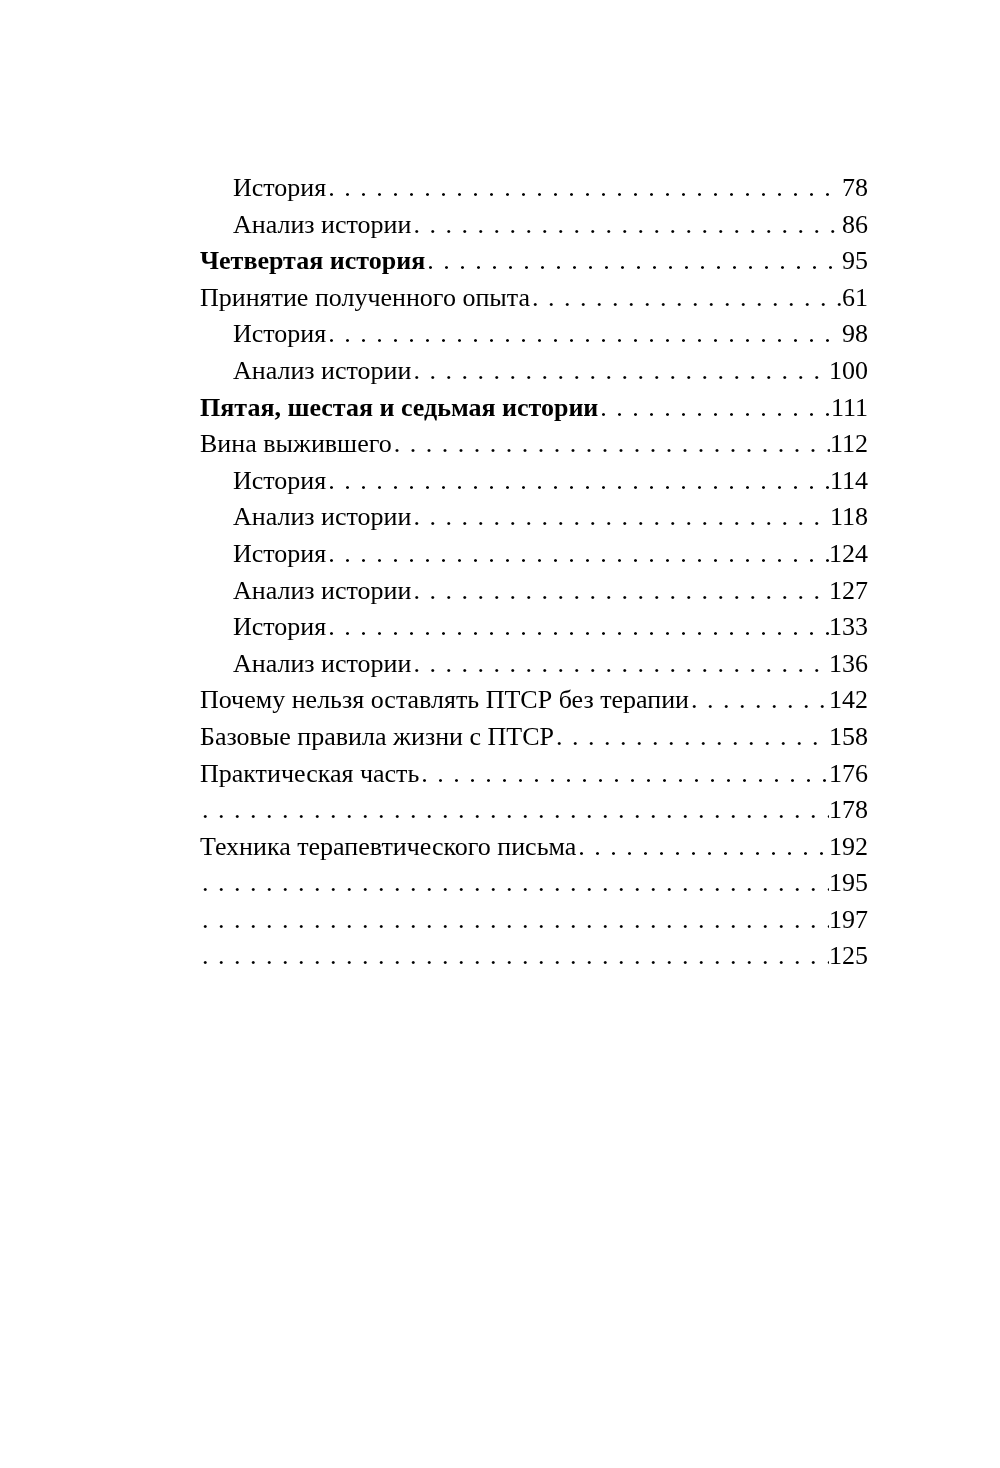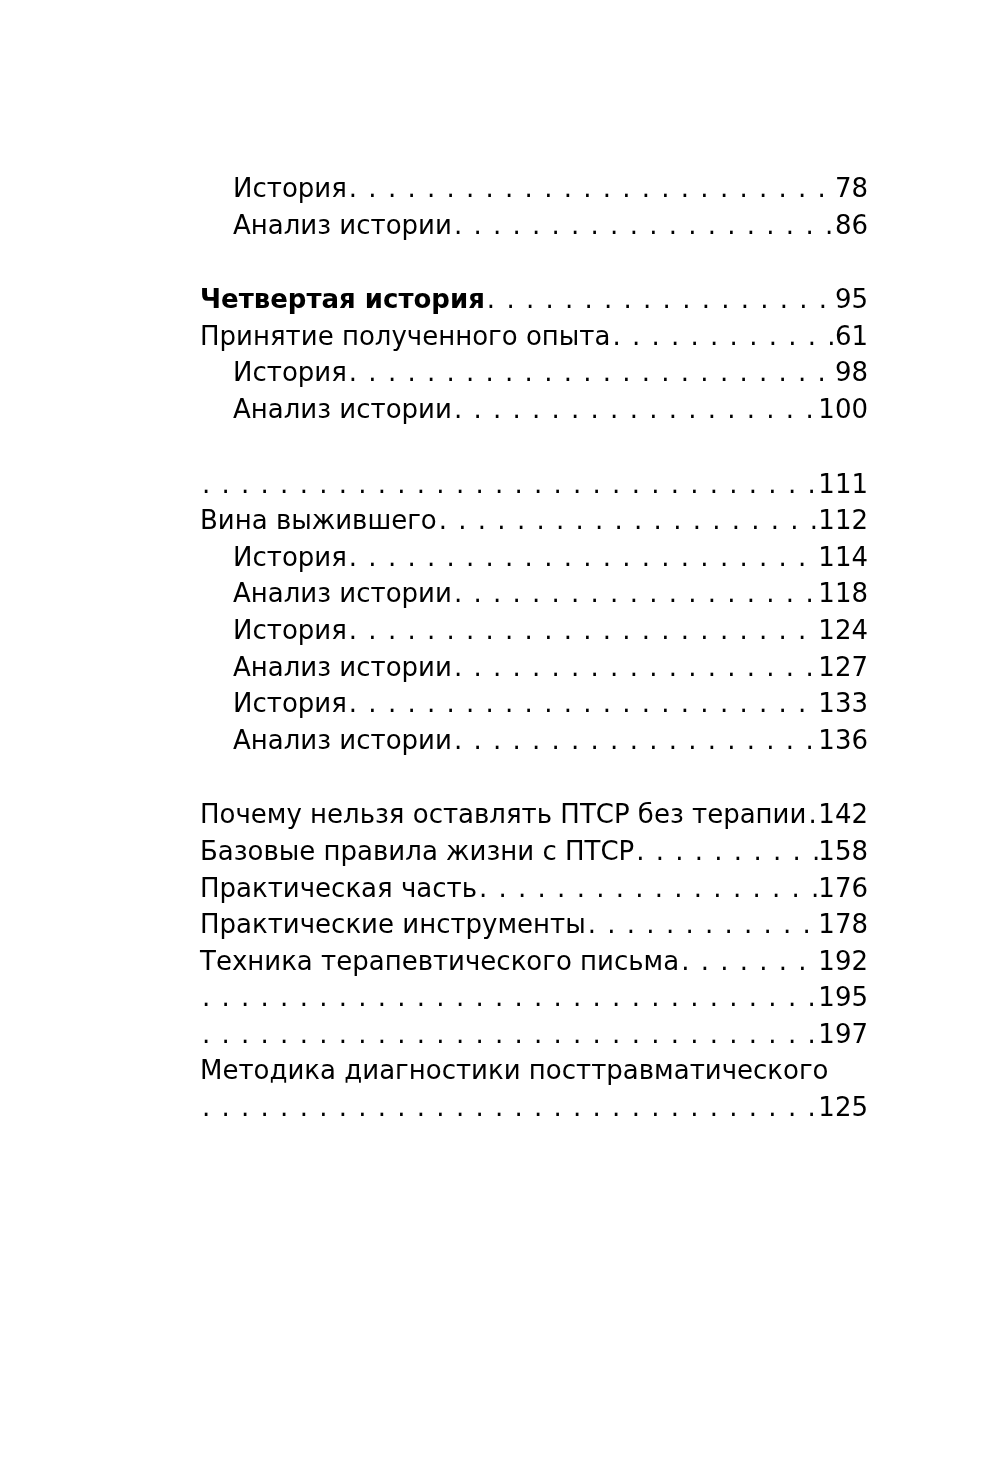--- a/index.html
+++ b/index.html
@@ -20,26 +20,26 @@
     top: 170px;
     left: 200px;
     width: 668px;
     font-size: 26px;
     line-height: 36.6px;
   }
   .toc-group {
     margin: 0;
   }
   .toc-group + .toc-group {
-    margin-top: 38px;
   }
   .row {
     display: flex;
     align-items: baseline;
     white-space: nowrap;
+    font-family: Liberation Serif, serif;
   }
   .row.level1 {
     padding-left: 33px;
   }
   .row.bold .title {
     font-weight: bold;
   }
   .title {
     flex: 0 0 auto;
   }
@@ -93,20 +93,21 @@
           <span class="pagenum">98</span>
         </div>
         <div class="row level1">
           <span class="title">Анализ истории</span>
           <span class="leader">. . . . . . . . . . . . . . . . . . . . . . . . . . . . . . . . . . . . . . . . . . . . . . . . . . . . . . . . . . . . . . . . . . . . . . . . . . . . . . . . . . . . . . . . . . . . . . . . . . . . . . . . . . . . . . . . . . . . . . . .</span>
           <span class="pagenum">100</span>
         </div>
       </div>
       <div class="toc-group">
         <div class="row level0 bold">
+          <span class="title">Пятая, шестая и седьмая истории</span>
           <span class="leader">. . . . . . . . . . . . . . . . . . . . . . . . . . . . . . . . . . . . . . . . . . . . . . . . . . . . . . . . . . . . . . . . . . . . . . . . . . . . . . . . . . . . . . . . . . . . . . . . . . . . . . . . . . . . . . . . . . . . . . . .</span>
           <span class="pagenum">111</span>
         </div>
         <div class="row level0">
           <span class="title">Вина выжившего</span>
           <span class="leader">. . . . . . . . . . . . . . . . . . . . . . . . . . . . . . . . . . . . . . . . . . . . . . . . . . . . . . . . . . . . . . . . . . . . . . . . . . . . . . . . . . . . . . . . . . . . . . . . . . . . . . . . . . . . . . . . . . . . . . . .</span>
           <span class="pagenum">112</span>
         </div>
         <div class="row level1">
           <span class="title">История</span>
@@ -149,39 +150,35 @@
           <span class="title">Базовые правила жизни с ПТСР</span>
           <span class="leader">. . . . . . . . . . . . . . . . . . . . . . . . . . . . . . . . . . . . . . . . . . . . . . . . . . . . . . . . . . . . . . . . . . . . . . . . . . . . . . . . . . . . . . . . . . . . . . . . . . . . . . . . . . . . . . . . . . . . . . . .</span>
           <span class="pagenum">158</span>
         </div>
         <div class="row level0">
           <span class="title">Практическая часть</span>
           <span class="leader">. . . . . . . . . . . . . . . . . . . . . . . . . . . . . . . . . . . . . . . . . . . . . . . . . . . . . . . . . . . . . . . . . . . . . . . . . . . . . . . . . . . . . . . . . . . . . . . . . . . . . . . . . . . . . . . . . . . . . . . .</span>
           <span class="pagenum">176</span>
         </div>
         <div class="row level0">
-          <span class="title">Практические инструменты</span>
           <span class="leader">. . . . . . . . . . . . . . . . . . . . . . . . . . . . . . . . . . . . . . . . . . . . . . . . . . . . . . . . . . . . . . . . . . . . . . . . . . . . . . . . . . . . . . . . . . . . . . . . . . . . . . . . . . . . . . . . . . . . . . . .</span>
           <span class="pagenum">178</span>
         </div>
         <div class="row level0">
           <span class="title">Техника терапевтического письма</span>
           <span class="leader">. . . . . . . . . . . . . . . . . . . . . . . . . . . . . . . . . . . . . . . . . . . . . . . . . . . . . . . . . . . . . . . . . . . . . . . . . . . . . . . . . . . . . . . . . . . . . . . . . . . . . . . . . . . . . . . . . . . . . . . .</span>
           <span class="pagenum">192</span>
         </div>
         <div class="row level0">
           <span class="leader">. . . . . . . . . . . . . . . . . . . . . . . . . . . . . . . . . . . . . . . . . . . . . . . . . . . . . . . . . . . . . . . . . . . . . . . . . . . . . . . . . . . . . . . . . . . . . . . . . . . . . . . . . . . . . . . . . . . . . . . .</span>
           <span class="pagenum">195</span>
         </div>
         <div class="row level0">
           <span class="leader">. . . . . . . . . . . . . . . . . . . . . . . . . . . . . . . . . . . . . . . . . . . . . . . . . . . . . . . . . . . . . . . . . . . . . . . . . . . . . . . . . . . . . . . . . . . . . . . . . . . . . . . . . . . . . . . . . . . . . . . .</span>
           <span class="pagenum">197</span>
         </div>
         <div class="row level0">
-          <span class="title">Методика диагностики посттравматического</span>
-        </div>
-        <div class="row level0">
           <span class="leader">. . . . . . . . . . . . . . . . . . . . . . . . . . . . . . . . . . . . . . . . . . . . . . . . . . . . . . . . . . . . . . . . . . . . . . . . . . . . . . . . . . . . . . . . . . . . . . . . . . . . . . . . . . . . . . . . . . . . . . . .</span>
           <span class="pagenum">125</span>
         </div>
       </div>
     </div>
 </div>
 
 </body></html>

